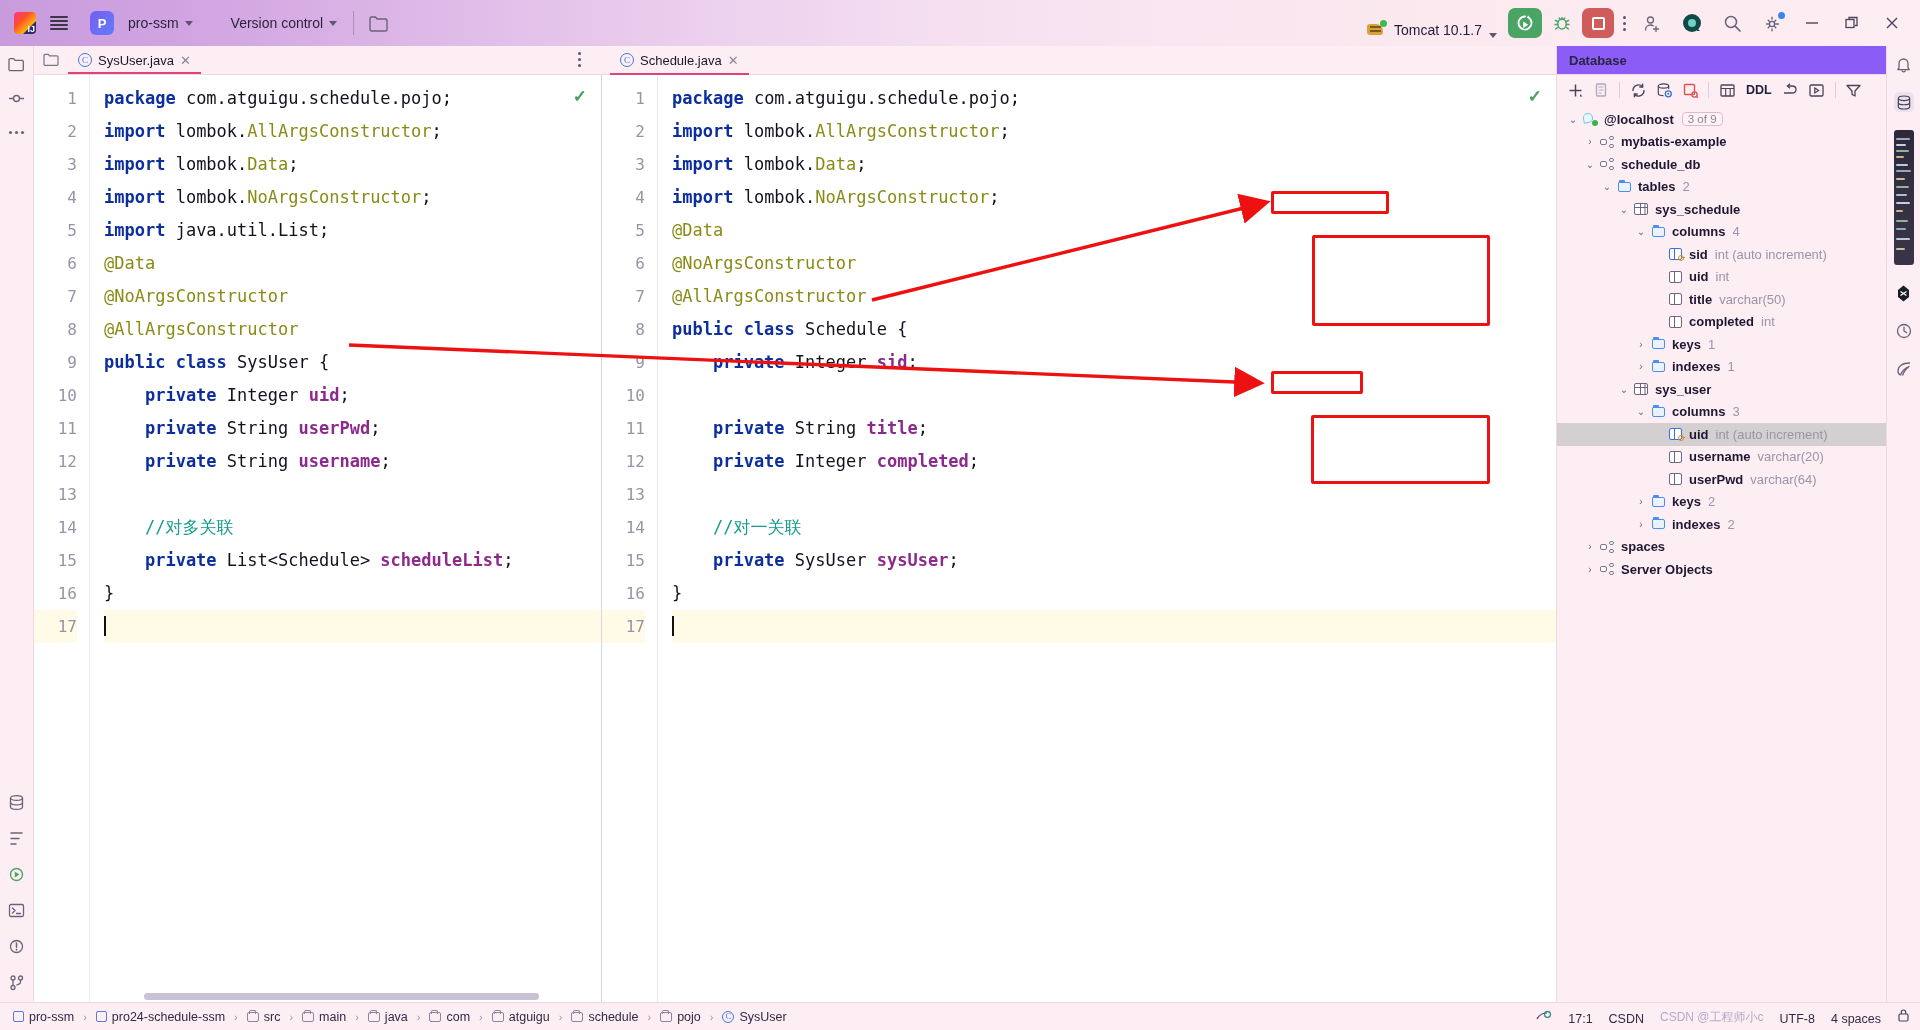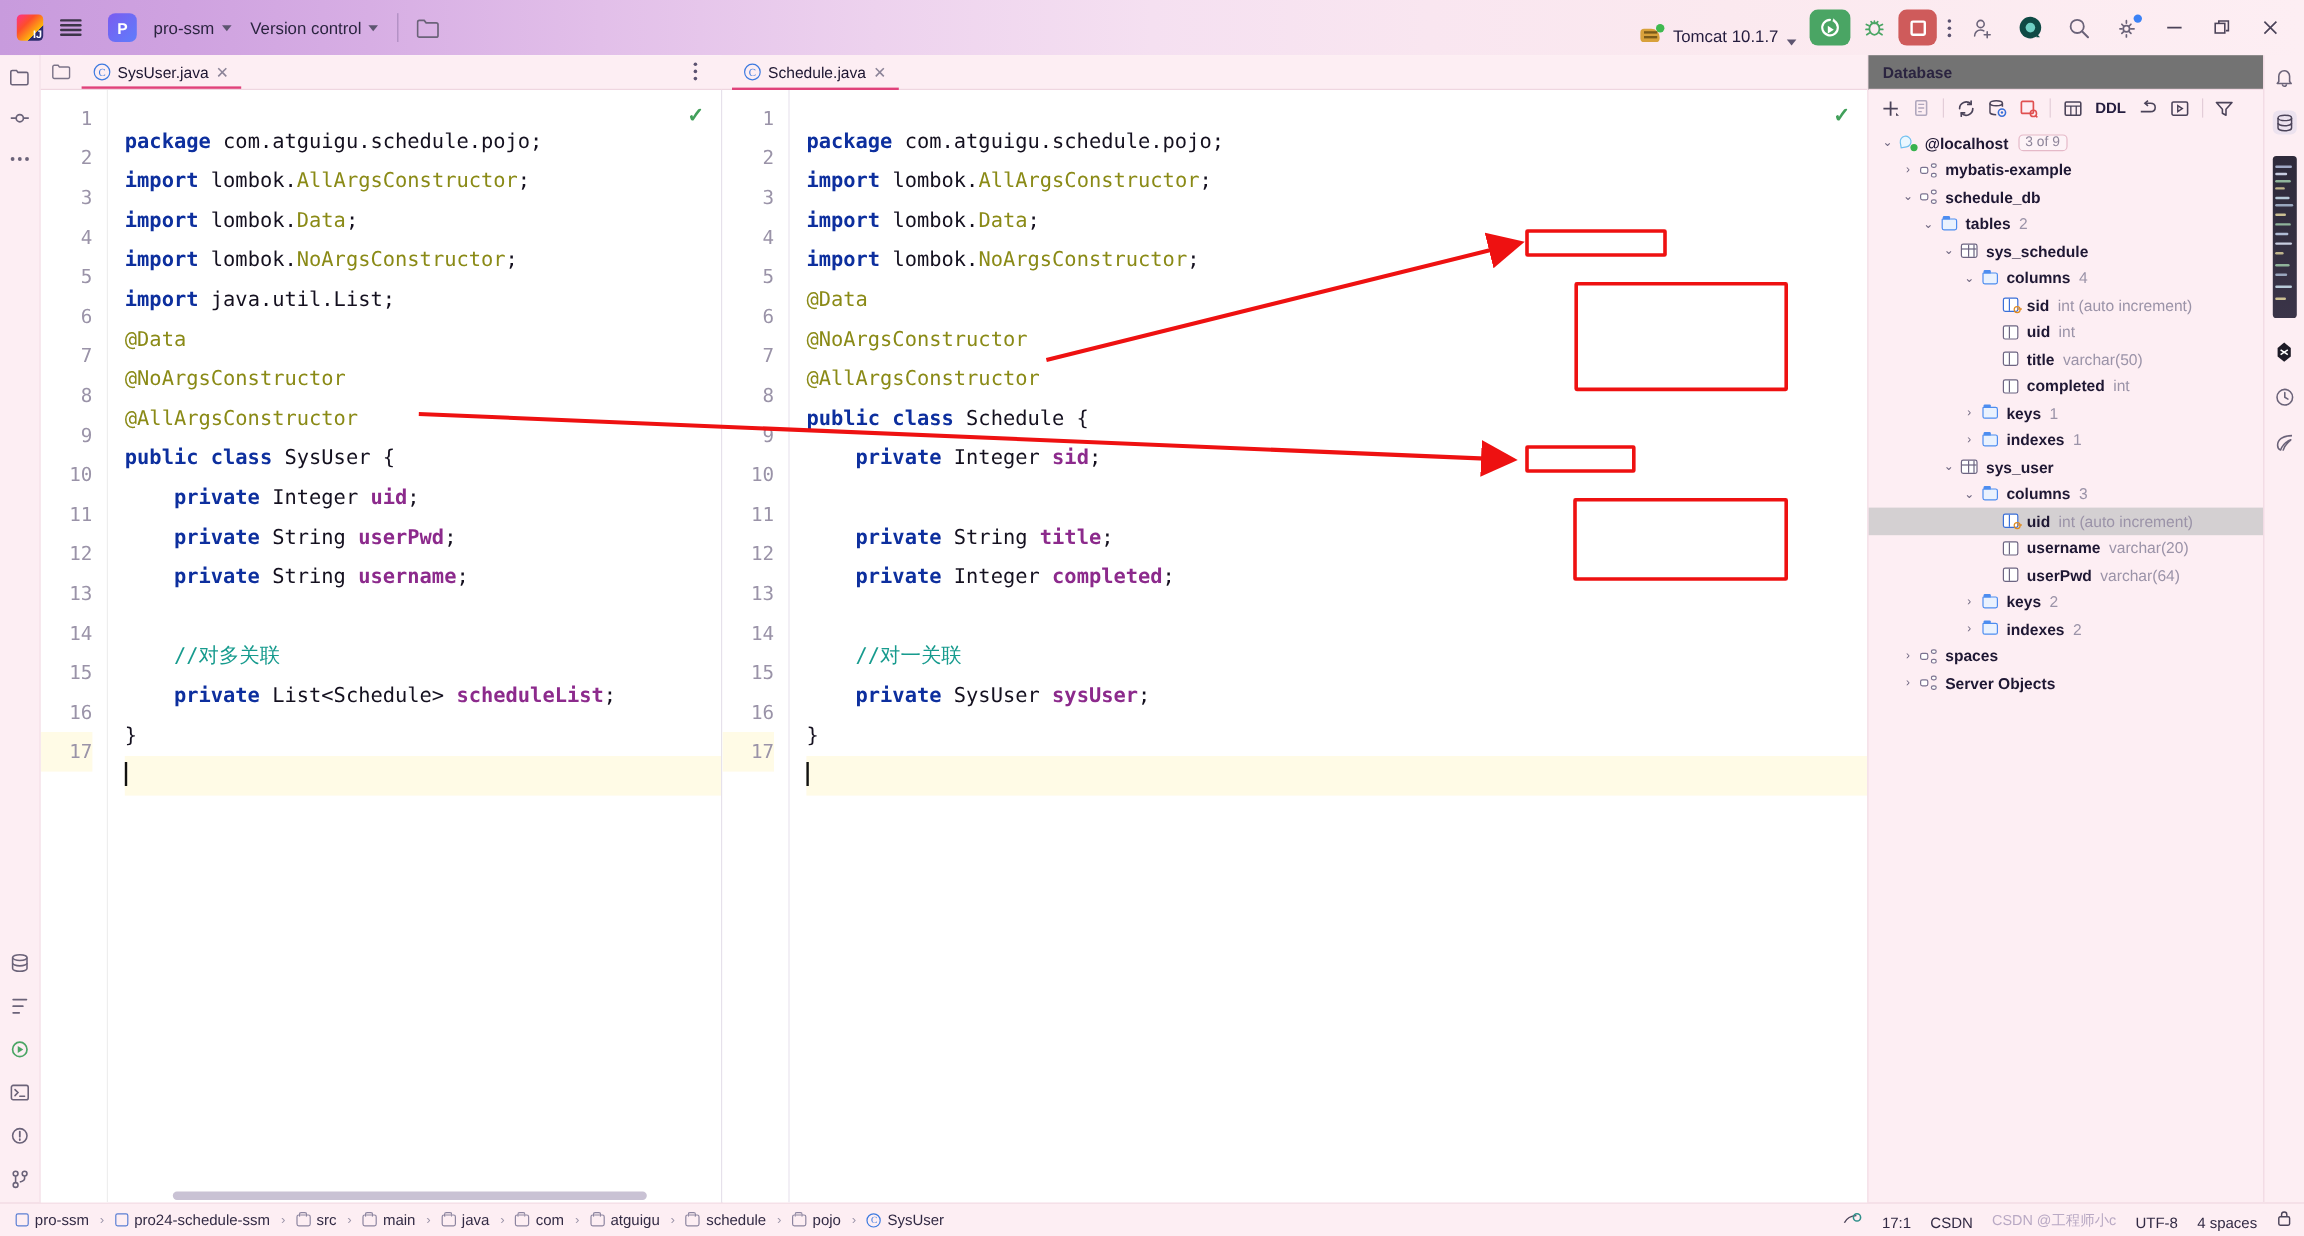--- a/index.html
+++ b/index.html
@@ -20,21 +20,21 @@
   .tb-ico { width: 34px; height: 34px; display: flex; align-items: center; justify-content: center; cursor: pointer; border-radius: 5px; }
   .ij-logo { width: 22px; height: 22px; border-radius: 4px;
     background: linear-gradient(135deg,#ff318c 0%,#fd4d2c 35%,#fdb60d 70%,#2d2d6e 71%);
     position: relative; overflow:hidden; }
   .ij-logo:after{ content:"IJ"; position:absolute; right:1px; bottom:0px; font-size:9px; font-weight:bold; color:#fff; font-family:"Liberation Sans",sans-serif;}
   .burger { width: 18px; height: 14px; display:flex; flex-direction:column; justify-content:space-between; }
   .burger i { display:block; height:2px; background:#3d3549; border-radius:1px; }
   .proj-badge { width:24px;height:24px;border-radius:6px;background:linear-gradient(135deg,#7a5cf0,#5f7dfb);
     color:#fff;font-size:13px;font-weight:bold;display:flex;align-items:center;justify-content:center;margin-right:8px;}
   .tb-chip { display:flex;align-items:center;gap:6px;height:30px;padding:0 8px;border-radius:6px;cursor:pointer;
-    font-size:14px;color:#2b2440;}
+    font-size:14px;color:#2b2440;margin-left:22px;}
   .caret { width:0;height:0;border-left:4px solid transparent;border-right:4px solid transparent;border-top:5px solid #5d5570; }
   .tb-sep { width:1px;height:24px;background:rgba(90,70,120,.35);margin:0 8px; }
   .spacer { flex: 1 1 auto; }
   .run-chip{display:flex;align-items:flex-end;gap:7px;height:30px;padding:0 8px;border-radius:6px;cursor:pointer;font-size:14px;color:#241c3e;}
   .tomcat-ico{width:20px;height:18px;position:relative;}
   .tomcat-ico .body{position:absolute;left:0;top:4px;width:16px;height:11px;background:#d8a13b;border-radius:3px 7px 3px 3px;}
   .tomcat-ico .stripe{position:absolute;left:3px;top:6px;width:11px;height:2px;background:#7a5a1a;}
   .tomcat-ico .stripe2{position:absolute;left:3px;top:10px;width:11px;height:2px;background:#7a5a1a;}
   .tomcat-ico .dot{position:absolute;right:0;top:0;width:7px;height:7px;border-radius:50%;background:#3fb950;}
   .btn-run{width:34px;height:30px;border-radius:7px;background:#4aa564;display:flex;align-items:center;justify-content:center;cursor:pointer;margin:0 3px;}
@@ -64,21 +64,21 @@
   .cls-ico{width:14px;height:14px;border-radius:50%;border:1.6px solid #3d7ae0;color:#3d7ae0;font-size:9px;
     display:flex;align-items:center;justify-content:center;font-family:"Liberation Serif",serif;}
   .xclose{color:#8c8498;font-size:13px;line-height:1;cursor:pointer;}
   .split { display:flex; flex:1 1 auto; min-height:0; }
   .pane { display:flex; flex-direction:column; min-width:0; position:relative; background:#fff;}
   .pane-body{flex:1 1 auto;display:flex;min-height:0;overflow:hidden;position:relative;}
   .gutter{width:56px;flex:0 0 56px;background:#fff;text-align:right;padding-right:12px;padding-top:7px;
     font-family:"DejaVu Sans Mono",monospace;font-size:16px;color:#9a93a8;line-height:33px;border-right:1px solid #eee;}
   .gutter.nb{border-right:1px solid #e9e4ee;}
   .code{flex:1 1 auto;padding-top:7px;padding-left:14px;font-family:"DejaVu Sans Mono",monospace;font-size:17px;
-    line-height:33px;white-space:pre;color:#14101f;overflow:hidden;margin-top:20px;}
+    line-height:33px;white-space:pre;color:#14101f;overflow:hidden;}
   .kw{color:#0d2f9e;font-weight:bold;}
   .ann{color:#8a8a16;}
   .cls{color:#8a8a16;}
   .fld{color:#8c2a8c;font-weight:bold;}
   .cmt{color:#179b8e;}
   .pln{color:#14101f;}
   .hl-line{background:#fffbe6;}
   .check{position:absolute;right:14px;top:11px;color:#42a05b;font-size:17px;font-weight:bold;}
   .vdiv{width:1px;background:#d9d2e2;}
   .hscroll{position:absolute;left:110px;bottom:2px;width:395px;height:7px;border-radius:4px;background:#c9c2d4;}
@@ -90,21 +90,21 @@
   .crumb-sep{color:#9a93a8;font-size:11px;}
   .mod-ico{width:11px;height:11px;border:1.5px solid #5b7fd4;border-radius:2px;}
   .fold-ico{width:12px;height:10px;border:1.4px solid #8d85a0;border-radius:2px 2px 2px 2px;position:relative;}
   .fold-ico:before{content:"";position:absolute;left:1px;top:-3px;width:5px;height:3px;border:1.4px solid #8d85a0;border-bottom:none;border-radius:2px 2px 0 0;}
   .st-right{margin-left:auto;display:flex;align-items:flex-end;gap:16px;color:#322a44;}
   .watermark{color:#b9a9c4;font-size:12px;}
 
   
   .dbpanel{width:330px;flex:0 0 330px;background:#fdeef3;display:flex;flex-direction:column;border-left:1px solid #f0d8e2;}
   .db-head{height:29px;flex:0 0 29px;display:flex;align-items:center;padding:0 12px;font-size:13px;
-    font-weight:bold;color:#2b2440;background:#737373;border-bottom:1px solid #f2dae4;}
+    font-weight:bold;color:#2b2440;background:#8b5cf6;border-bottom:1px solid #f2dae4;}
   .db-toolbar{height:30px;flex:0 0 30px;display:flex;align-items:center;gap:2px;padding:0 6px;}
   .tbtn{width:24px;height:22px;display:flex;align-items:center;justify-content:center;cursor:pointer;border-radius:4px;color:#5c5470;}
   .tdiv{width:1px;height:16px;background:#e3cdd8;margin:0 4px;}
   .ddl{font-size:12.5px;font-weight:bold;color:#241c3e;padding:0 5px;cursor:pointer;}
   .tree{flex:1 1 auto;overflow:hidden;padding-top:3px;position:relative;}
   .trow{display:flex;align-items:center;height:22.5px;font-size:13px;color:#1e1733;cursor:pointer;white-space:nowrap;}
   .trow.sel{background:#d4d0d2;}
   .arw{width:16px;flex:0 0 16px;text-align:center;color:#6f6781;font-size:10px;}
   .tname{font-weight:bold;}
   .tmeta{color:#9b93a8;font-weight:normal;margin-left:7px;}

